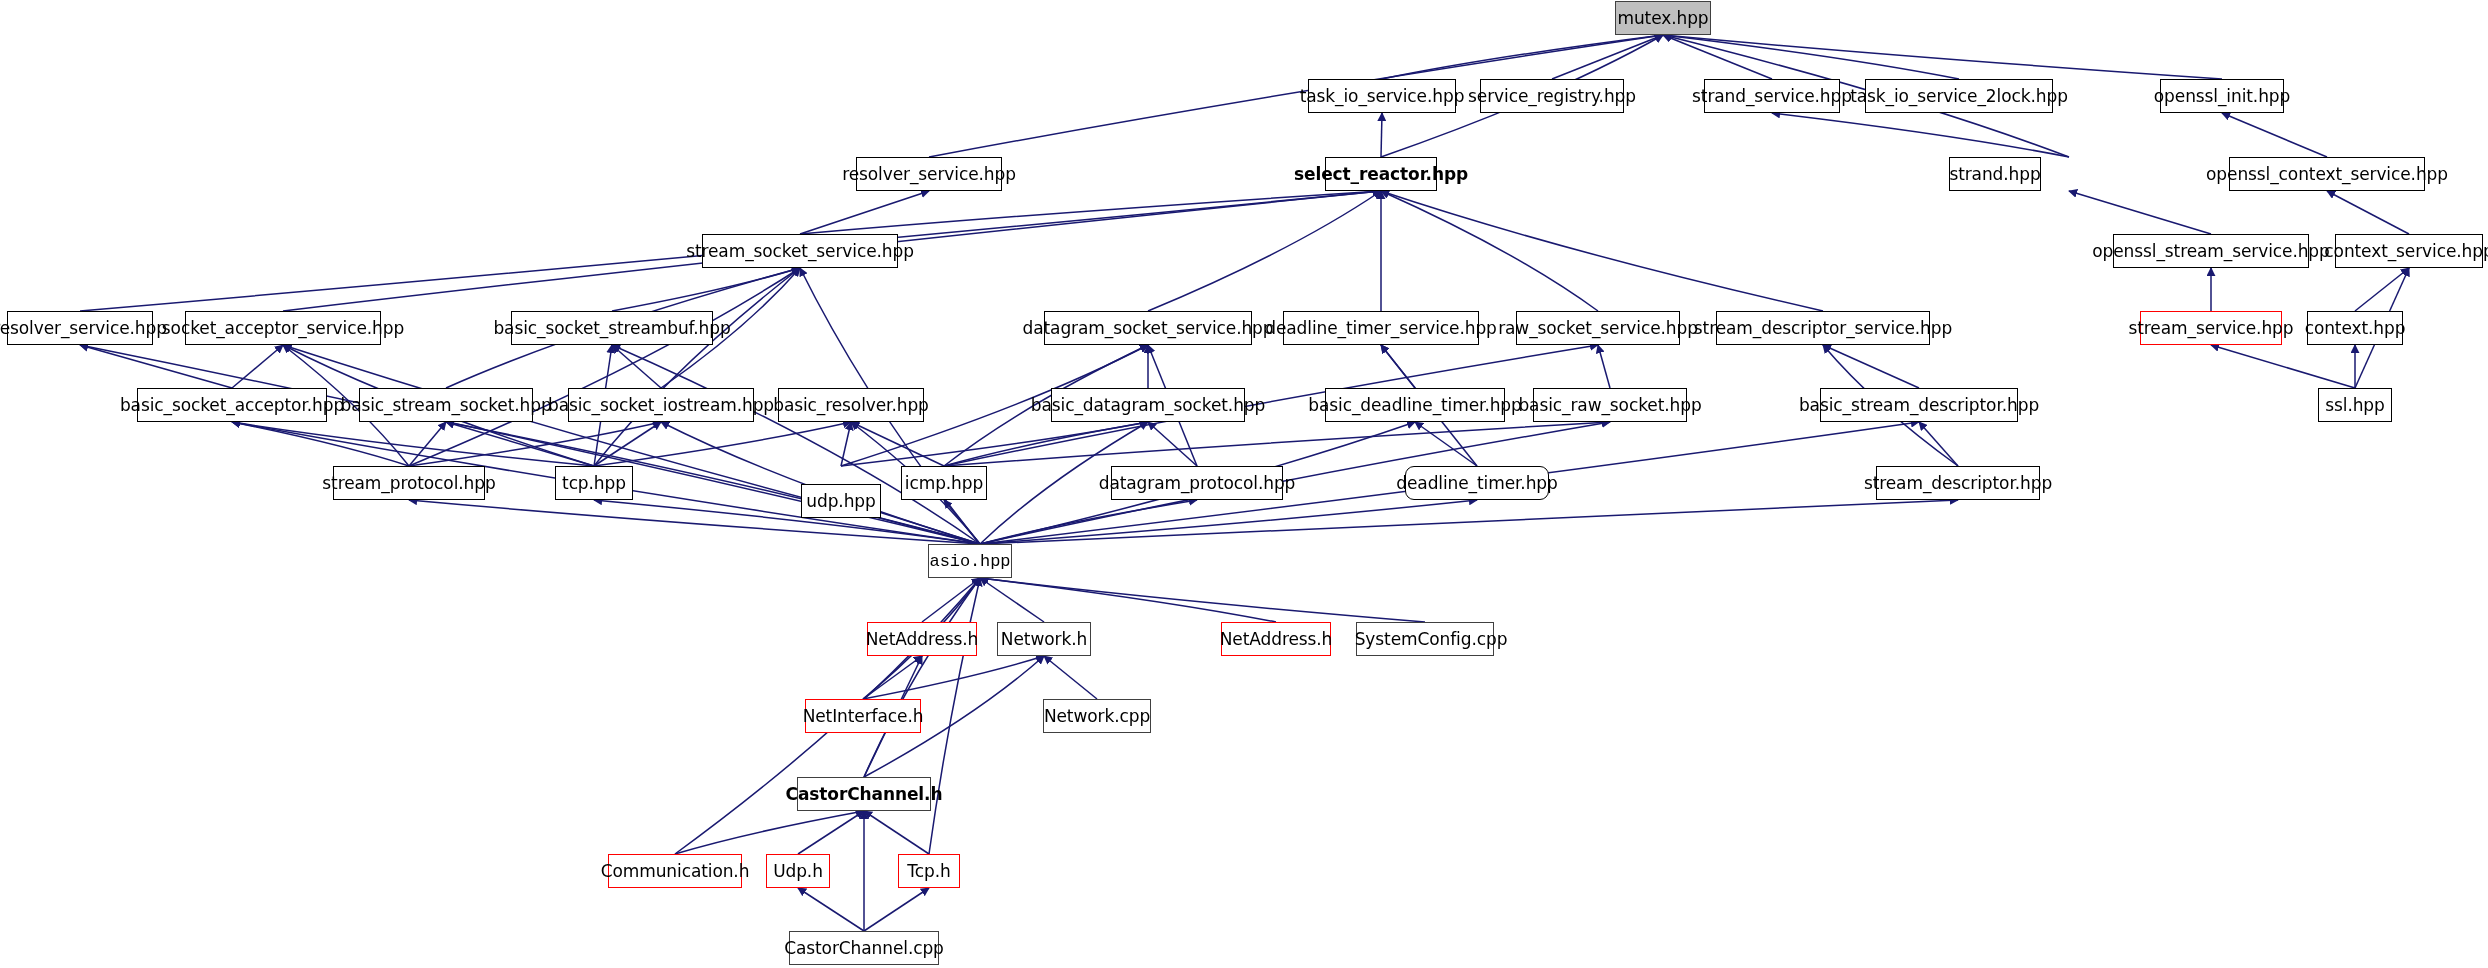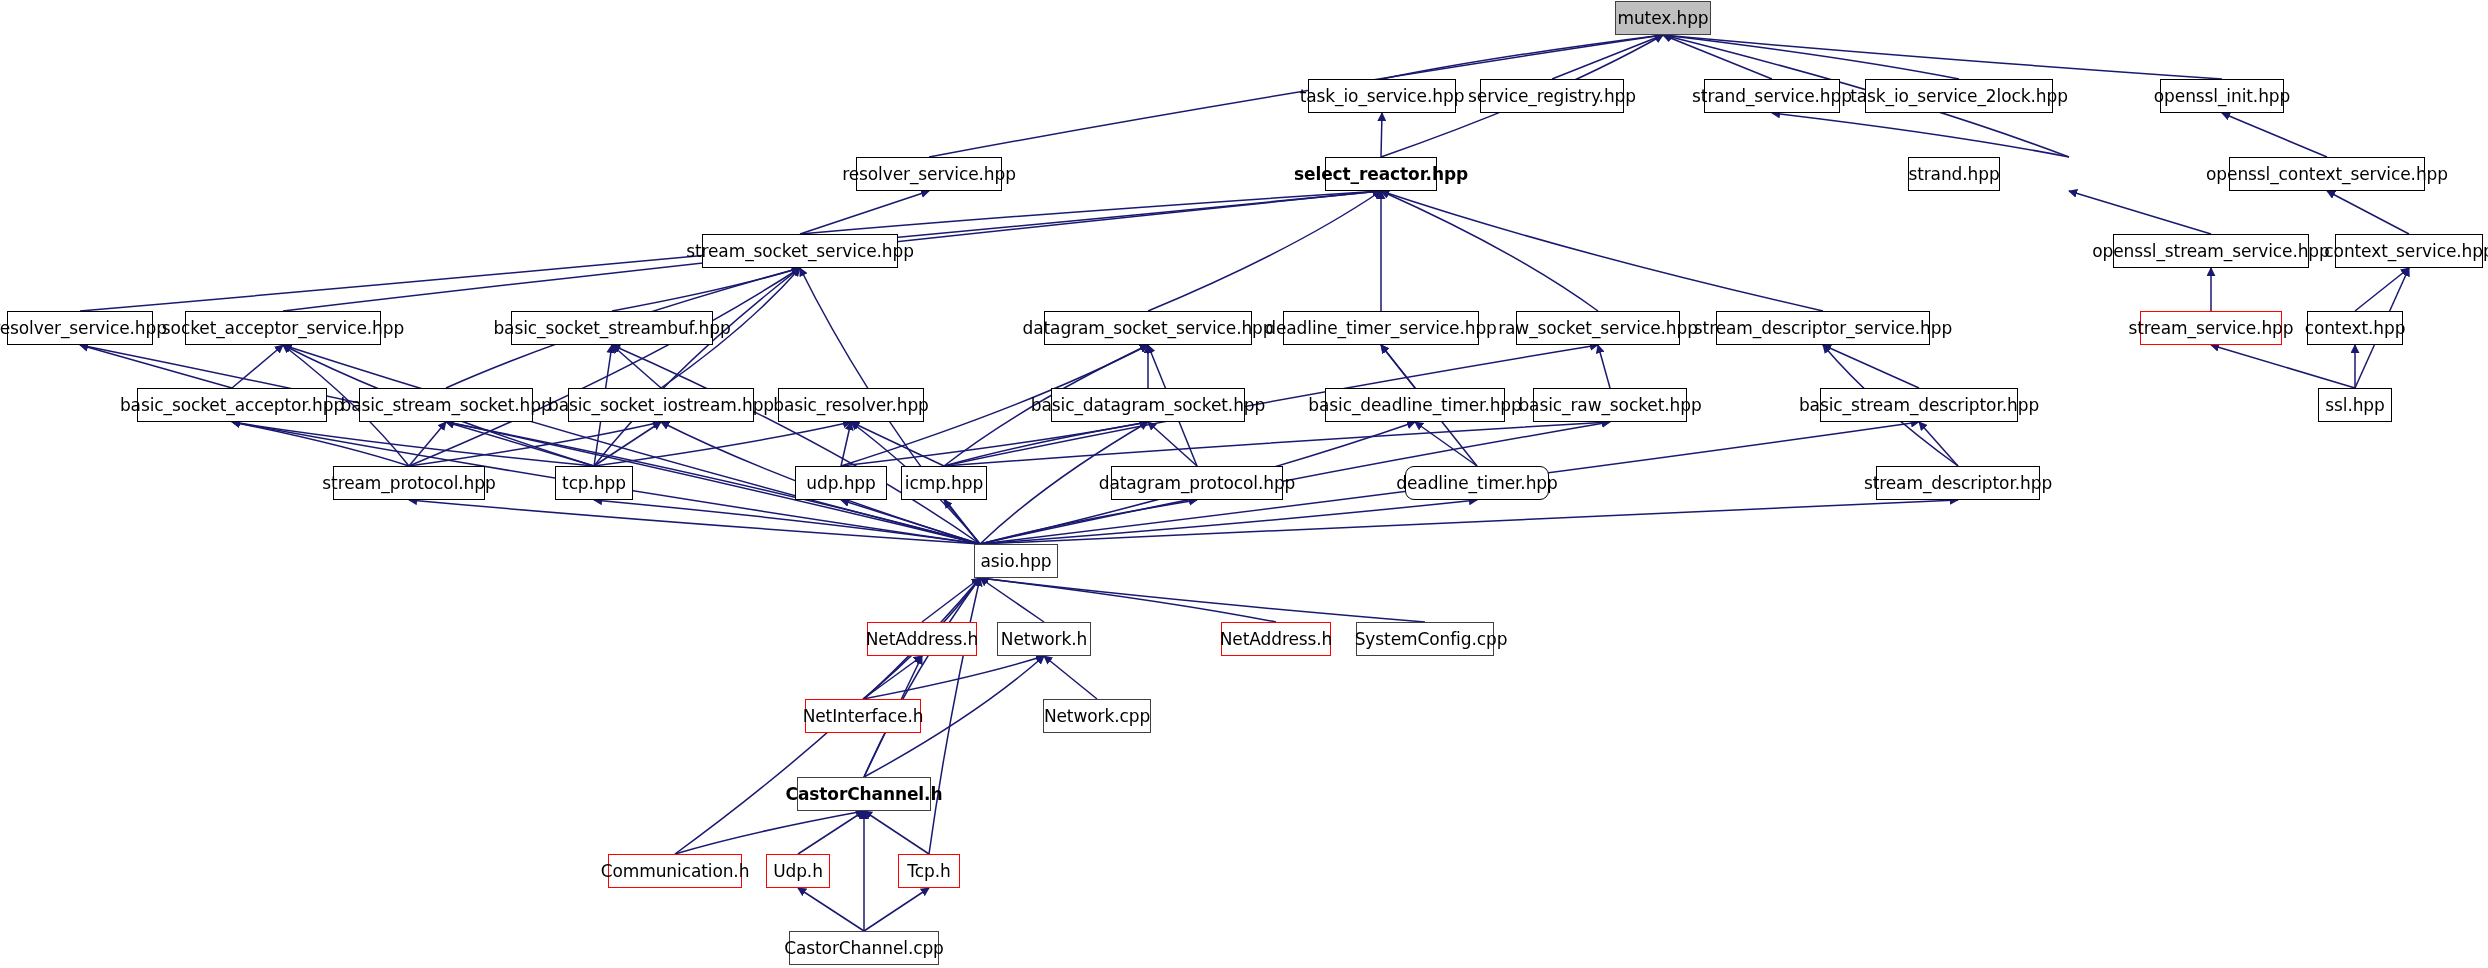--- a/index.html
+++ b/index.html
@@ -149,21 +149,21 @@
   </svg>
   <div id="node-layer">
       <div class="node root" style="left: 1663px; top: 18px; width: 96px;">mutex.hpp</div>
       <div class="node" style="left: 1382px; top: 96px; width: 148px;">task_io_service.hpp</div>
       <div class="node" style="left: 1552px; top: 96px; width: 144px;">service_registry.hpp</div>
       <div class="node" style="left: 1772px; top: 96px; width: 136px;">strand_service.hpp</div>
       <div class="node" style="left: 1959px; top: 96px; width: 188px;">task_io_service_2lock.hpp</div>
       <div class="node" style="left: 2222px; top: 96px; width: 124px;">openssl_init.hpp</div>
       <div class="node" style="left: 929px; top: 174px; width: 146px;">resolver_service.hpp</div>
       <div class="node" style="left: 1381px; top: 174px; width: 112px; font-weight: bold;">select_reactor.hpp</div>
-      <div class="node" style="left: 1954px; top: 174px; width: 92px;">strand.hpp</div>
+      <div class="node" style="left: 1995px; top: 174px; width: 92px;">strand.hpp</div>
       <div class="node" style="left: 2327px; top: 174px; width: 196px;">openssl_context_service.hpp</div>
       <div class="node" style="left: 800px; top: 251px; width: 196px;">stream_socket_service.hpp</div>
       <div class="node" style="left: 2211px; top: 251px; width: 196px;">openssl_stream_service.hpp</div>
       <div class="node" style="left: 2409px; top: 251px; width: 148px;">context_service.hpp</div>
       <div class="node" style="left: 80px; top: 328px; width: 146px;">resolver_service.hpp</div>
       <div class="node" style="left: 283px; top: 328px; width: 196px;">socket_acceptor_service.hpp</div>
       <div class="node" style="left: 612px; top: 328px; width: 202px;">basic_socket_streambuf.hpp</div>
       <div class="node" style="left: 1148px; top: 328px; width: 208px;">datagram_socket_service.hpp</div>
       <div class="node" style="left: 1381px; top: 328px; width: 196px;">deadline_timer_service.hpp</div>
       <div class="node" style="left: 1598px; top: 328px; width: 164px;">raw_socket_service.hpp</div>
@@ -174,26 +174,26 @@
       <div class="node" style="left: 446px; top: 405px; width: 174px;">basic_stream_socket.hpp</div>
       <div class="node" style="left: 661px; top: 405px; width: 186px;">basic_socket_iostream.hpp</div>
       <div class="node" style="left: 851px; top: 405px; width: 146px;">basic_resolver.hpp</div>
       <div class="node" style="left: 1148px; top: 405px; width: 194px;">basic_datagram_socket.hpp</div>
       <div class="node" style="left: 1415px; top: 405px; width: 180px;">basic_deadline_timer.hpp</div>
       <div class="node" style="left: 1610px; top: 405px; width: 154px;">basic_raw_socket.hpp</div>
       <div class="node" style="left: 1919px; top: 405px; width: 198px;">basic_stream_descriptor.hpp</div>
       <div class="node" style="left: 2355px; top: 405px; width: 74px;">ssl.hpp</div>
       <div class="node" style="left: 409px; top: 483px; width: 152px; text-align: right;">stream_protocol.hpp</div>
       <div class="node" style="left: 594px; top: 483px; width: 78px;">tcp.hpp</div>
-      <div class="node" style="left: 841px; top: 483px; width: 92px;">udp.hpp</div>
+      <div class="node" style="left: 841px; top: 501px; width: 80px;">udp.hpp</div>
       <div class="node" style="left: 944px; top: 483px; width: 86px;">icmp.hpp</div>
       <div class="node" style="left: 1197px; top: 483px; width: 172px;">datagram_protocol.hpp</div>
       <div class="node" style="left: 1477px; top: 483px; width: 144px; border-radius: 9px;">deadline_timer.hpp</div>
       <div class="node" style="left: 1958px; top: 483px; width: 164px;">stream_descriptor.hpp</div>
-      <div class="node gray" style="left: 1016px; top: 561px; width: 84px;">asio.hpp</div>
+      <div class="node gray" style="left: 970px; top: 561px; width: 84px; font-family: Liberation Mono, monospace;">asio.hpp</div>
       <div class="node red" style="left: 922px; top: 639px; width: 110px;">NetAddress.h</div>
       <div class="node gray" style="left: 1044px; top: 639px; width: 94px;">Network.h</div>
       <div class="node red" style="left: 1276px; top: 639px; width: 110px;">NetAddress.h</div>
       <div class="node gray" style="left: 1425px; top: 639px; width: 138px; padding-left: 12px;">SystemConfig.cpp</div>
       <div class="node red" style="left: 863px; top: 716px; width: 116px;">NetInterface.h</div>
       <div class="node gray" style="left: 1097px; top: 716px; width: 108px;">Network.cpp</div>
       <div class="node gray" style="left: 864px; top: 794px; width: 134px; font-weight: bold;">CastorChannel.h</div>
       <div class="node red" style="left: 675px; top: 871px; width: 134px;">Communication.h</div>
       <div class="node red" style="left: 798px; top: 871px; width: 64px;">Udp.h</div>
       <div class="node red" style="left: 929px; top: 871px; width: 62px;">Tcp.h</div>

